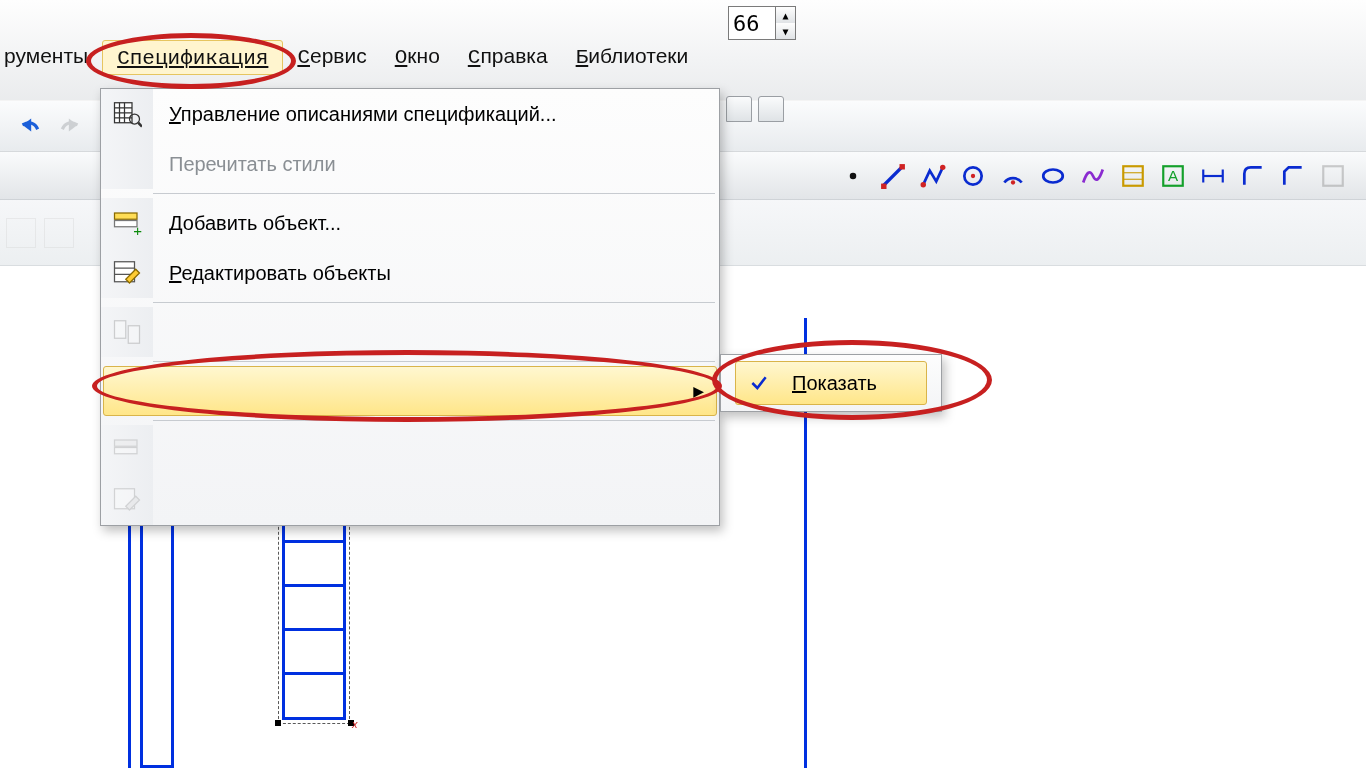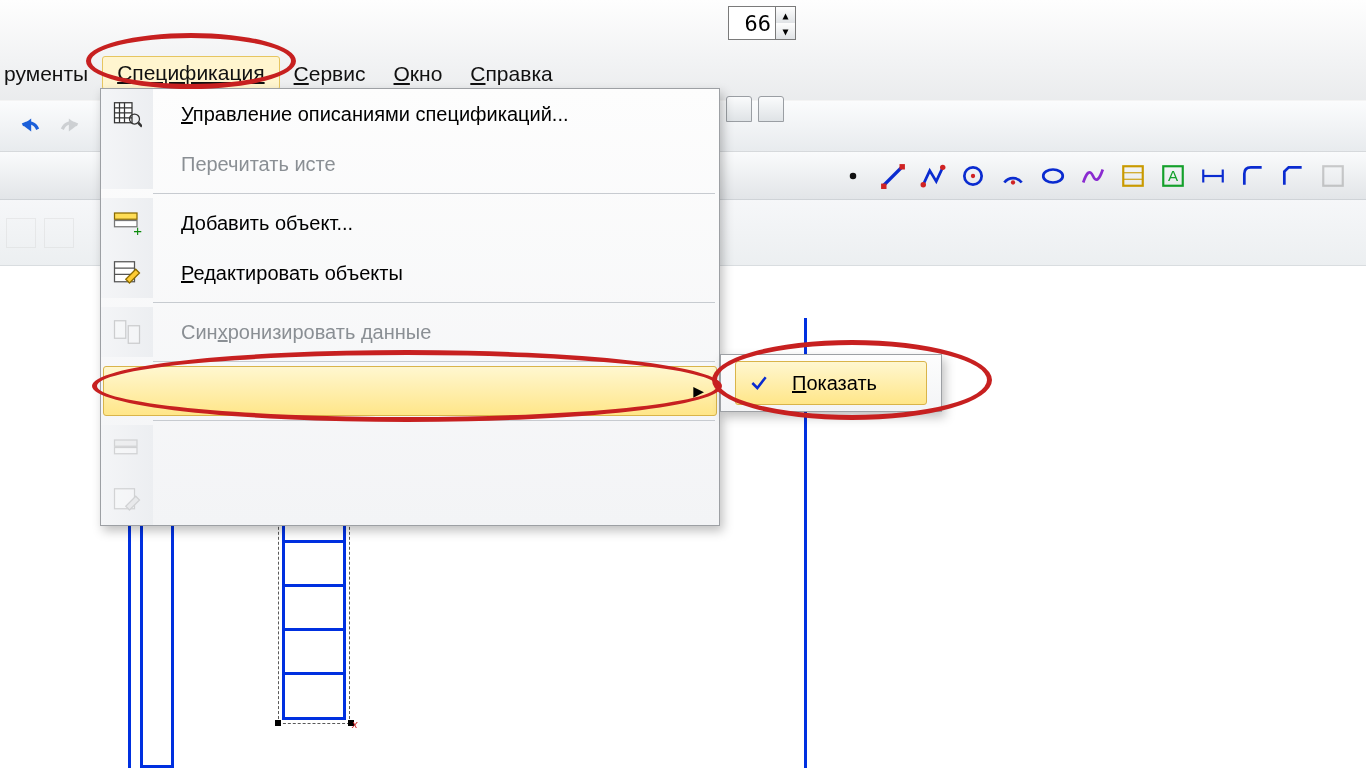--- a/index.html
+++ b/index.html
@@ -18,31 +18,31 @@
   .top-area {
     position: absolute;
     left: 0; top: 0; width: 1366px; height: 200px;
     background: linear-gradient(#fefefe, #e6e8ea 60%, #e4e6e8);
   }
 
   
   .menubar {
     position: absolute;
     left: 0; top: 40px; width: 1366px; height: 50px;
-    display: flex; align-items: flex-end;
+    display: flex; align-items: flex-start;
     padding-left: 0;
     font-size: 21px;
   }
   .menubar .item {
     padding: 4px 14px;
     color: #111;
     position: relative;
   }
   .menubar .item.partial { padding-left: 4px; }
-  .menubar .item u { text-decoration: underline; }
+  .menubar .item u { text-decoration: underline; font-family: Liberation Mono, monospace; }
   .menubar .item.active {
     background: #fff5cf;
     border: 1px solid #e6c560;
     border-radius: 3px;
   }
 
   
   .red-oval {
     position: absolute;
     border: 5px solid #c72020;
@@ -78,21 +78,21 @@
     position: absolute;
     left: 728px; top: 6px;
     display: flex; align-items: center;
     background: #fff;
     border: 1px solid #7a7a7a;
     height: 34px;
     font-family: Consolas, monospace;
     font-size: 22px;
   }
   .num-field input {
-    width: 46px; border: none; outline: none; text-align: right; padding: 2px 4px; font: inherit;
+    width: 46px; border: none; outline: none; padding: 2px 4px; font: inherit;
   }
   .num-field .spin {
     width: 20px; display: flex; flex-direction: column;
   }
   .num-field .spin div {
     height: 16px; border-left: 1px solid #7a7a7a; display:flex; align-items:center; justify-content:center; font-size:10px; background: linear-gradient(#fefefe,#e0e3e6);
   }
 
   
   .tool-strip {
@@ -132,21 +132,21 @@
     display: flex; align-items: center;
     height: 50px;
     padding: 0 10px 0 0;
     position: relative;
   }
   .dropdown .icon-col {
     width: 52px; display:flex; align-items:center; justify-content:center;
     background: linear-gradient(90deg,#f4f5f7,#eceef1);
     height: 100%;
   }
-  .dropdown .label { padding-left: 28px; }
+  .dropdown .label { padding-left: 16px; }
   .dropdown .label u { text-decoration: underline; }
   .dropdown .disabled .label { color: #8a8f94; }
   .dropdown .disabled svg, .dropdown .disabled .ico-box { opacity:.35; }
   .dropdown .sep { height: 1px; margin: 4px 4px 4px 52px; background: #c7cbd0; }
   .dropdown .row.hover {
     background: linear-gradient(#fff7d0,#ffe689);
     border: 1px solid #d9b44a;
     border-radius: 3px;
     margin: 2px;
   }
@@ -213,20 +213,21 @@
 <body>
 
 <div class="top-area"></div>
 
 <div class="menubar">
   <span class="item partial">рументы</span>
   <span class="item active"><u>Спецификация</u></span>
   <span class="item"><u>С</u>ервис</span>
   <span class="item"><u>О</u>кно</span>
   <span class="item"><u>С</u>правка</span>
+  <span class="item"><u>Б</u>иблиотеки</span>
 </div>
 
 <div class="row1">
   <div class="icon-btn">
     <svg class="mini-ico" viewBox="0 0 24 24">
         <path d="M14 5 L6 11 L14 17 Z" fill="#1b5fd9"></path>
         <path d="M6 11 Q16 6 20 15" fill="none" stroke="#1b5fd9" stroke-width="3"></path>
       </svg>
   </div>
   <div class="icon-btn" style="opacity:.35">
@@ -314,21 +315,21 @@
           <rect x="2" y="3" width="14" height="16" fill="#fff" stroke="#333"></rect>
           <path d="M2 7h14M2 11h14M2 15h14M6 3v16M10 3v16" stroke="#333"></path>
           <circle cx="18" cy="16" r="4" fill="none" stroke="#333"></circle>
           <line x1="21" y1="19" x2="24" y2="22" stroke="#333" stroke-width="2"></line>
         </svg>
       </div>
     <div class="label"><u>У</u>правление описаниями спецификаций...</div>
   </div>
   <div class="row disabled">
     <div class="icon-col"></div>
-    <div class="label">Перечитать исте</div>
+    <div class="label">Перечитать стили</div>
   </div>
   <div class="sep"></div>
   <div class="row">
     <div class="icon-col">
         <svg class="ico-box" viewBox="0 0 24 24">
           <rect x="2" y="4" width="18" height="5" fill="#ffdd55" stroke="#8a6a00"></rect>
           <rect x="2" y="10" width="18" height="5" fill="#fff" stroke="#777"></rect>
           <text x="17" y="22" font-size="12" fill="#0a8a0a">+</text>
         </svg>
       </div>
@@ -345,21 +346,20 @@
     <div class="label"><u>Р</u>едактировать объекты</div>
   </div>
   <div class="sep"></div>
   <div class="row disabled">
     <div class="icon-col">
         <svg class="ico-box" viewBox="0 0 24 24">
           <rect x="2" y="3" width="9" height="14" fill="#fff" stroke="#888"></rect>
           <rect x="13" y="7" width="9" height="14" fill="#fff" stroke="#888"></rect>
         </svg>
       </div>
-    <div class="label">Син<u>х</u>ронизировать данные</div>
   </div>
   <div class="sep"></div>
   <div class="row hover">
     <div class="icon-col"></div>
     <div class="arrow">▶</div>
   </div>
   <div class="sep"></div>
   <div class="row disabled">
     <div class="icon-col">
         <svg class="ico-box" viewBox="0 0 24 24">

